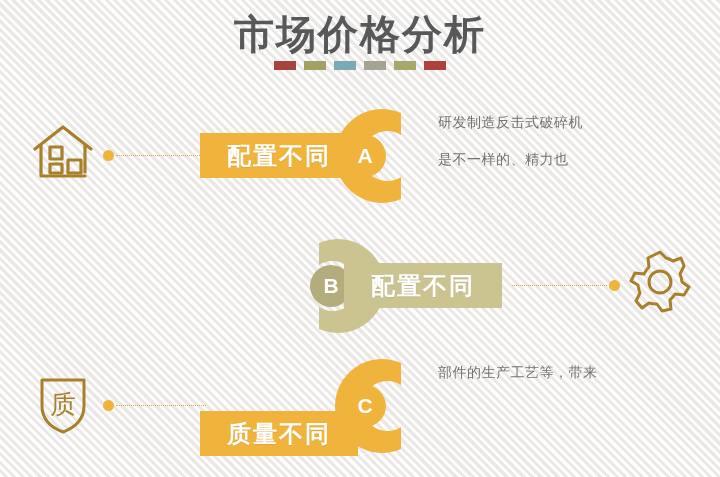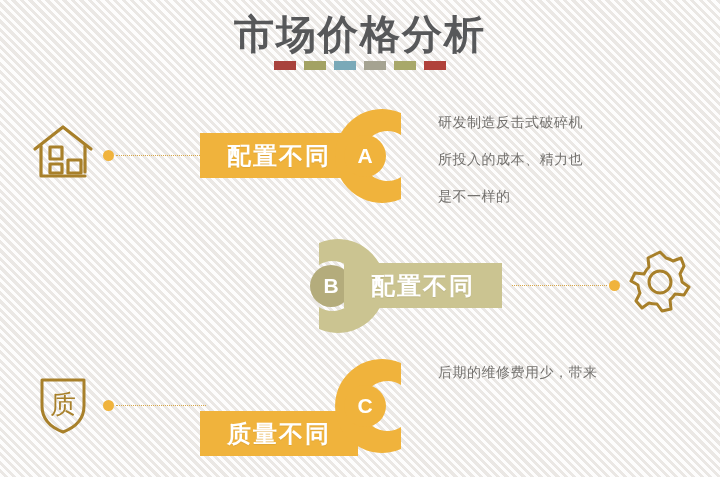--- a/index.html
+++ b/index.html
@@ -208,22 +208,21 @@
     <div class="arc-wrap" id="arc-1">
       <svg viewBox="0 0 104 104">
         <path d="M 88 9 A 47 47 0 1 0 88 95 L 88 73 A 25 25 0 1 1 88 31 Z" fill="#f0b33c"></path>
       </svg>
     </div>
 
     <div class="badge" id="badge-1">A</div>
 
     <div class="para para-right">
       <div>研发制造反击式破碎机</div>
-      <div>所投入的成本、精力也</div>
-      <div>是不一样的</div>
+      <div>是不一样的、精力也</div>
     </div>
   </div>
 
   <div class="row" id="row-2">
 
 
     <div class="arc-wrap" id="arc-2">
       <svg viewBox="0 0 104 104">
         <path d="M 16 9 A 47 47 0 1 1 16 95 L 16 73 A 25 25 0 1 0 16 31 Z" fill="#cbc491"></path>
       </svg>
@@ -273,17 +272,17 @@
 
     <div class="arc-wrap" id="arc-3">
       <svg viewBox="0 0 104 104">
         <path d="M 88 9 A 47 47 0 1 0 88 95 L 88 73 A 25 25 0 1 1 88 31 Z" fill="#f0b33c"></path>
       </svg>
     </div>
 
     <div class="badge" id="badge-3">C</div>
 
     <div class="para para-right">
-      <div>后期的维修费用少，带来</div>
+      <div>部件的生产工艺等，带来</div>
     </div>
   </div>
 
 </div>
 
 </body></html>

